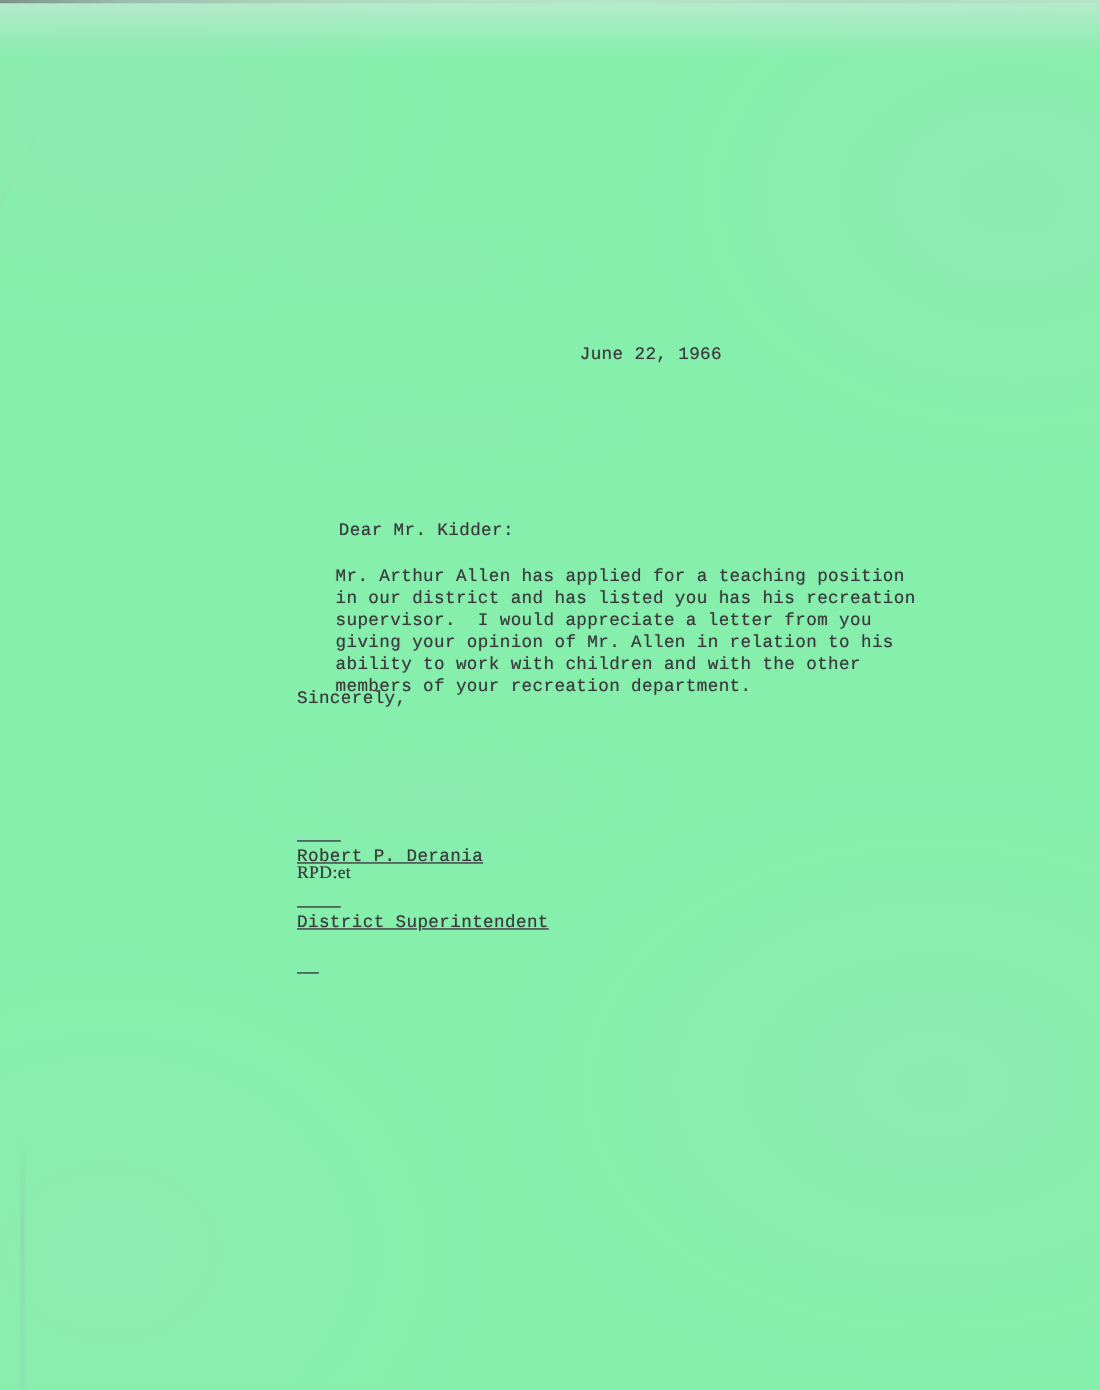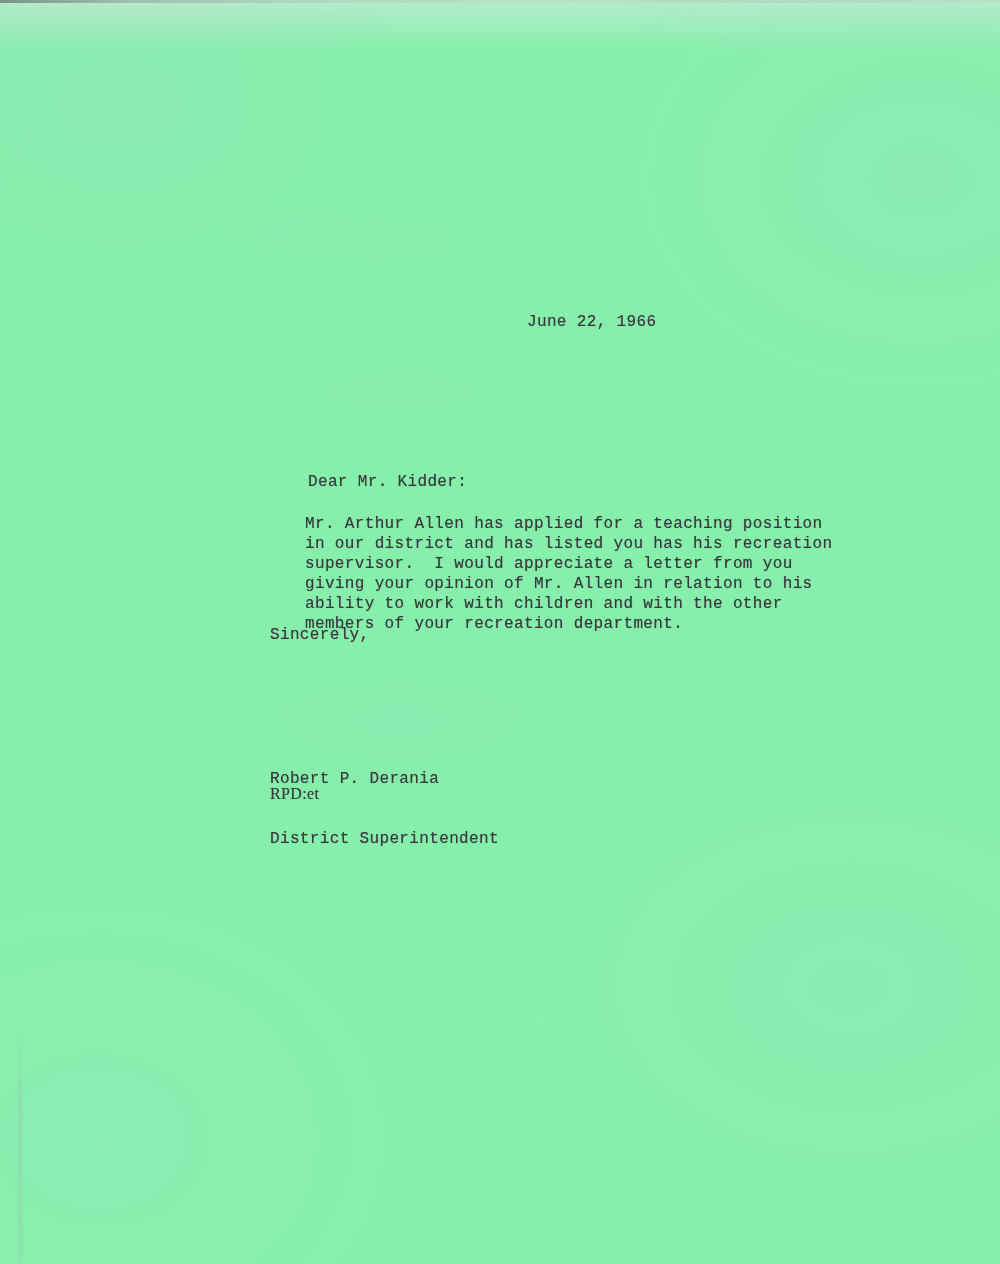--- a/index.html
+++ b/index.html
@@ -81,21 +81,21 @@
     letter-spacing: 0.35px;
     white-space: pre-wrap;
     text-shadow: 0 0 0.8px rgba(58,58,62,0.55);
   }
 
   .date-line       { left: 527px; top: 312px; }
   .recipient-block { left: 270px; top: 395px; }
   .salutation-line { left: 280px; top: 472px; margin-left: 28px; }
   .body-block      { left: 270px; top: 514px; margin-left: 35px; }
   .closing-line    { left: 270px; top: 625px; }
-  .signature-block { left: 270px; top: 729px; }
+  .signature-block { left: 270px; top: 729px; text-decoration: underline; }
   .initials-line   { left: 270px; top: 784px; font-family: Liberation Serif, serif; }
 </style>
 </head>
 <body>
 
 <div class="scan-page">
 
   <div class="paper-shading"></div>
   <div class="top-edge"></div>
   <div class="crease-left"></div>

